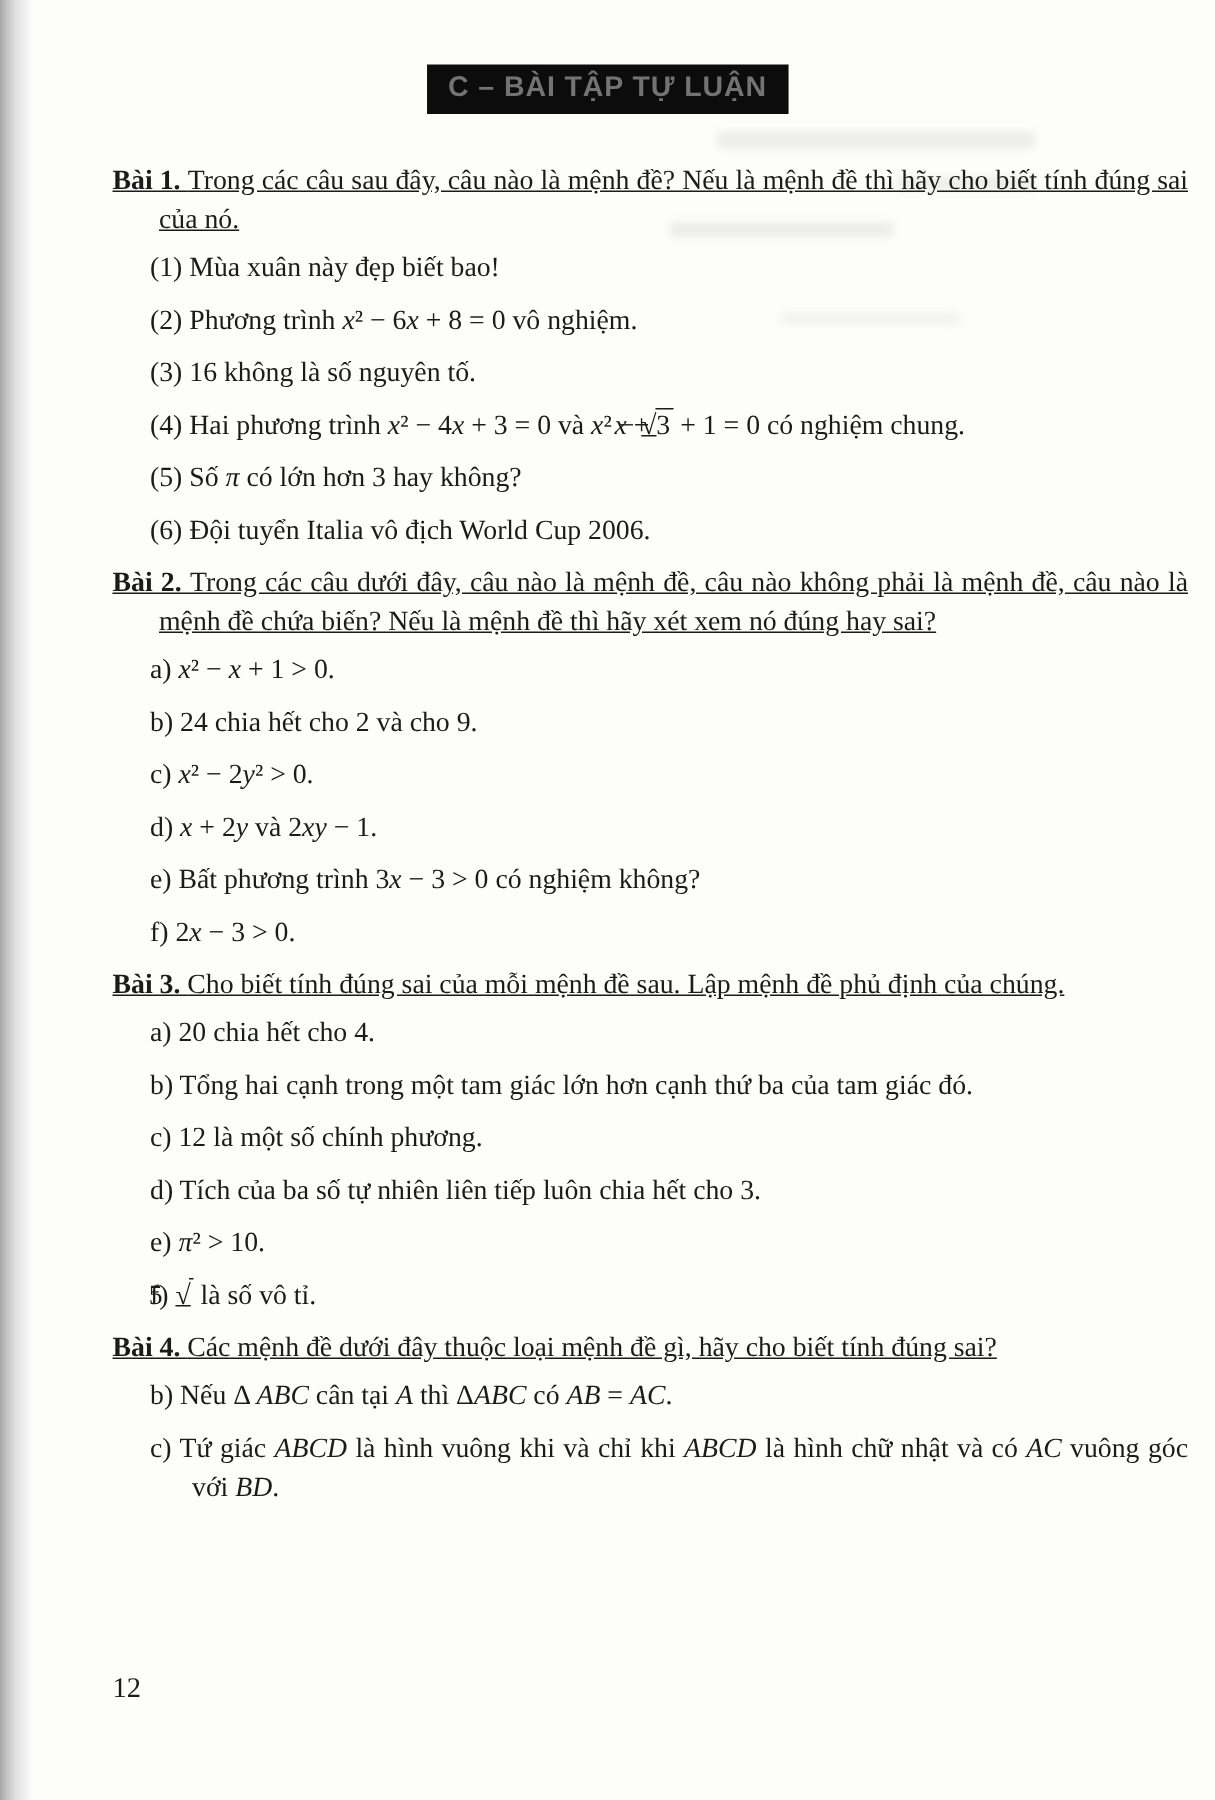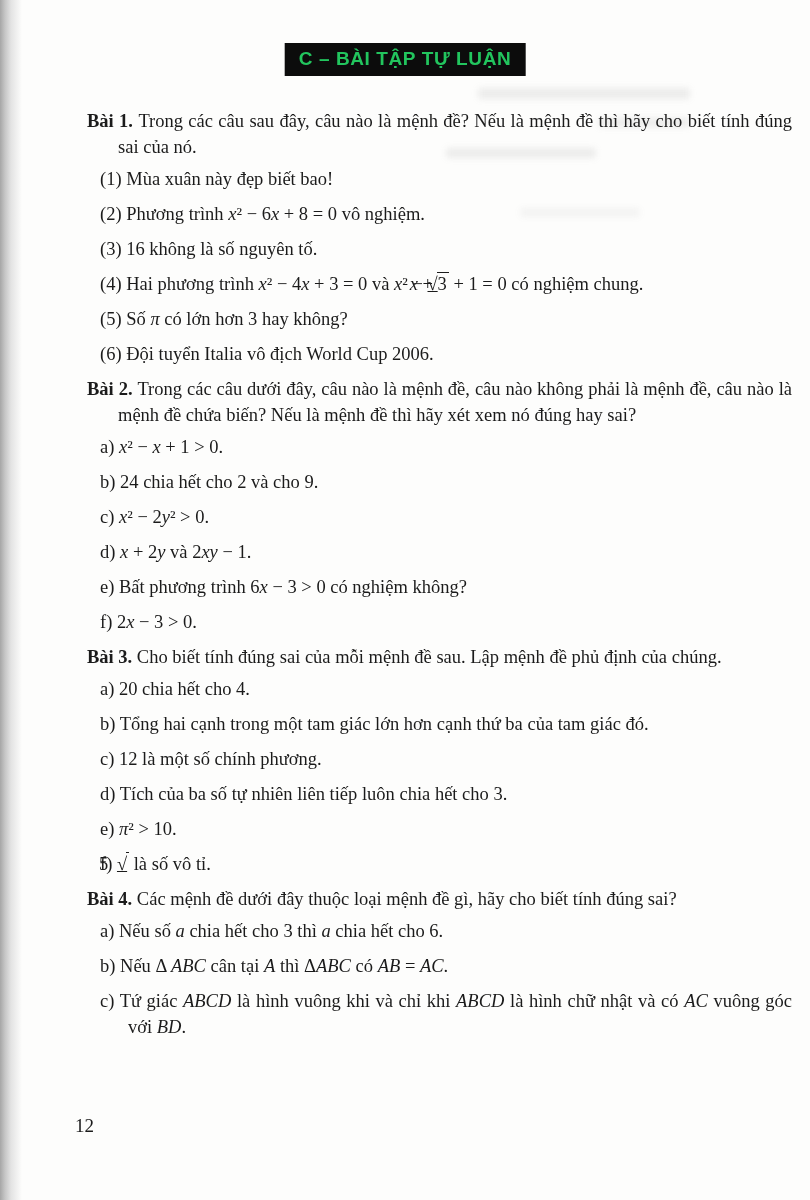--- a/index.html
+++ b/index.html
@@ -32,45 +32,46 @@
   .b2 { left: 446px; top: 148px; width: 150px; height: 10px; }
   .b3 { left: 598px; top: 118px; width: 92px;  height: 9px;  }
   .b4 { left: 520px; top: 208px; width: 120px; height: 9px; opacity:.6; }
 
   .banner {
     position: absolute;
     top: 43px;
     left: 50%;
     transform: translateX(-50%);
     background: #0c0c0c;
-    color: #22c55e;
+    color: #737373;
     font-family: "Liberation Sans", sans-serif;
     font-weight: bold;
     font-size: 19px;
     letter-spacing: 0.6px;
     padding: 5px 14px 6px 14px;
     white-space: nowrap;
     z-index: 2;
   }
 
   .content {
     position: absolute;
     top: 108px;
     left: 75px;
     width: 717px;
     font-size: 18.5px;
     line-height: 26px;
     z-index: 2;
   }
   .exercise { margin: 0 0 4px 0; }
   .ex-para {
-    margin: 0 0 6px 12px;
+    margin: 0 0 6px 0;
     padding-left: 31px;
     text-indent: -31px;
     text-align: justify;
+    text-decoration: underline;
   }
   .ex-label { font-weight: bold; }
   .ex-item {
     margin: 0 0 9px 0;
     padding-left: 53px;
     text-indent: -28px;
     text-align: justify;
   }
   .mvar { font-style: italic; }
   .mtxt { font-style: normal; }
@@ -113,34 +114,33 @@
         <p class="ex-item"><span class="mtxt">(4) Hai phương trình </span><span class="mvar">x</span><span class="mtxt">² − 4</span><span class="mvar">x</span><span class="mtxt"> + 3 = 0 và </span><span class="mvar">x</span><span class="mtxt">² − </span><span class="rad"><span class="rsign mtxt">√</span><span class="radbar"><span class="mvar">x</span><span class="mtxt"> + 3</span></span></span><span class="mtxt"> + 1 = 0 có nghiệm chung.</span></p>
         <p class="ex-item"><span class="mtxt">(5) Số </span><span class="mvar">π</span><span class="mtxt"> có lớn hơn 3 hay không?</span></p>
         <p class="ex-item"><span class="mtxt">(6) Đội tuyển Italia vô địch World Cup 2006.</span></p>
       </section>
       <section class="exercise">
         <p class="ex-para"><span class="ex-label">Bài 2. </span><span class="mtxt">Trong các câu dưới đây, câu nào là mệnh đề, câu nào không phải là mệnh đề, câu nào là mệnh đề chứa biến? Nếu là mệnh đề thì hãy xét xem nó đúng hay sai?</span></p>
         <p class="ex-item"><span class="mtxt">a) </span><span class="mvar">x</span><span class="mtxt">² − </span><span class="mvar">x</span><span class="mtxt"> + 1 &gt; 0.</span></p>
         <p class="ex-item"><span class="mtxt">b) 24 chia hết cho 2 và cho 9.</span></p>
         <p class="ex-item"><span class="mtxt">c) </span><span class="mvar">x</span><span class="mtxt">² − 2</span><span class="mvar">y</span><span class="mtxt">² &gt; 0.</span></p>
         <p class="ex-item"><span class="mtxt">d) </span><span class="mvar">x</span><span class="mtxt"> + 2</span><span class="mvar">y</span><span class="mtxt"> và 2</span><span class="mvar">xy</span><span class="mtxt"> − 1.</span></p>
-        <p class="ex-item"><span class="mtxt">e) Bất phương trình 6</span><span class="mvar">x</span><span class="mtxt"> − 3 &gt; 0 có nghiệm không?</span></p>
+        <p class="ex-item"><span class="mtxt">e) Bất phương trình 3</span><span class="mvar">x</span><span class="mtxt"> − 3 &gt; 0 có nghiệm không?</span></p>
         <p class="ex-item"><span class="mtxt">f) 2</span><span class="mvar">x</span><span class="mtxt"> − 3 &gt; 0.</span></p>
       </section>
       <section class="exercise">
         <p class="ex-para"><span class="ex-label">Bài 3. </span><span class="mtxt">Cho biết tính đúng sai của mỗi mệnh đề sau. Lập mệnh đề phủ định của chúng.</span></p>
         <p class="ex-item"><span class="mtxt">a) 20 chia hết cho 4.</span></p>
         <p class="ex-item"><span class="mtxt">b) Tổng hai cạnh trong một tam giác lớn hơn cạnh thứ ba của tam giác đó.</span></p>
         <p class="ex-item"><span class="mtxt">c) 12 là một số chính phương.</span></p>
         <p class="ex-item"><span class="mtxt">d) Tích của ba số tự nhiên liên tiếp luôn chia hết cho 3.</span></p>
         <p class="ex-item"><span class="mtxt">e) </span><span class="mvar">π</span><span class="mtxt">² &gt; 10.</span></p>
         <p class="ex-item"><span class="mtxt">f) </span><span class="rad"><span class="rsign mtxt">√</span><span class="radbar"><span class="mtxt">5</span></span></span><span class="mtxt"> là số vô tỉ.</span></p>
       </section>
       <section class="exercise">
         <p class="ex-para"><span class="ex-label">Bài 4. </span><span class="mtxt">Các mệnh đề dưới đây thuộc loại mệnh đề gì, hãy cho biết tính đúng sai?</span></p>
-        <p class="ex-item"><span class="mtxt">a) Nếu số </span><span class="mvar">a</span><span class="mtxt"> chia hết cho 3 thì </span><span class="mvar">a</span><span class="mtxt"> chia hết cho 6.</span></p>
         <p class="ex-item"><span class="mtxt">b) Nếu Δ </span><span class="mvar">ABC</span><span class="mtxt"> cân tại </span><span class="mvar">A</span><span class="mtxt"> thì Δ</span><span class="mvar">ABC</span><span class="mtxt"> có </span><span class="mvar">AB</span><span class="mtxt"> = </span><span class="mvar">AC</span><span class="mtxt">.</span></p>
         <p class="ex-item"><span class="mtxt">c) Tứ giác </span><span class="mvar">ABCD</span><span class="mtxt"> là hình vuông khi và chỉ khi </span><span class="mvar">ABCD</span><span class="mtxt"> là hình chữ nhật và có </span><span class="mvar">AC</span><span class="mtxt"> vuông góc với </span><span class="mvar">BD</span><span class="mtxt">.</span></p>
       </section>
     </main>
 
   <div class="page-number">12</div>
 </div>
 
 </body></html>

